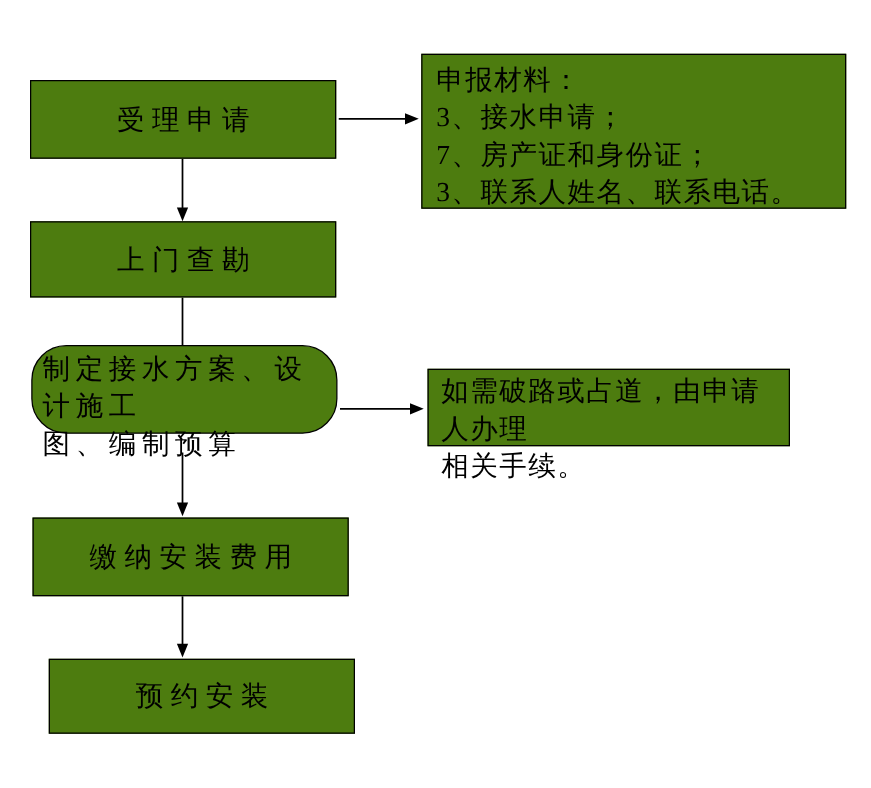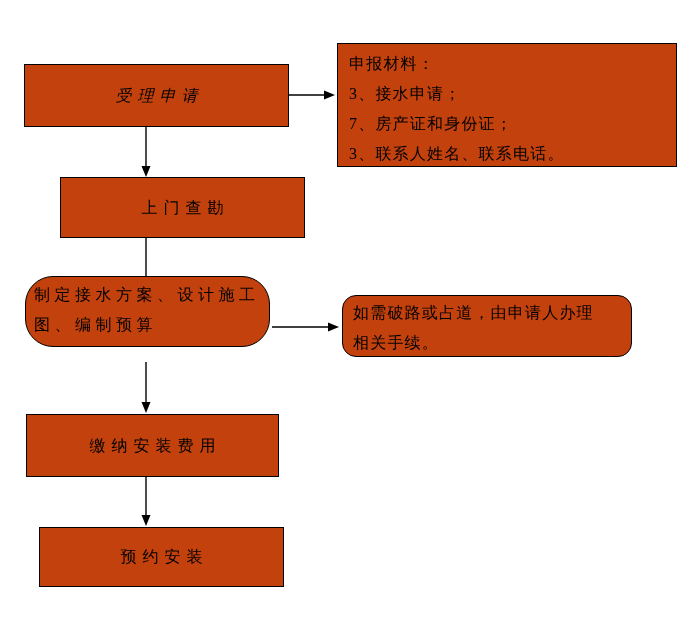--- a/index.html
+++ b/index.html
@@ -20,22 +20,22 @@
     position: absolute;
     left: 0;
     top: 0;
     width: 697px;
     height: 630px;
   }
   .box {
     position: absolute;
     box-sizing: border-box;
     border: 1.4px solid #000000;
-    background: #c2410c;
-    font-size: 16px;
+    background: #4d7c0f;
+    font-size: 22px;
     line-height: 30px;
   }
   .box.centered {
     display: flex;
     align-items: center;
     justify-content: center;
     text-align: center;
     letter-spacing: 6px;
   }
   .box.centered .line {
@@ -45,25 +45,24 @@
     letter-spacing: 4.5px;
     padding: 3px 5px 0 8px;
   }
   .box.note-list {
     letter-spacing: 1.2px;
     padding: 5px 6px 0 11px;
   }
   .box.note-small {
     letter-spacing: 1.2px;
     padding: 2px 12px 0 10px;
-    border-radius: 14px;
   }
   
-  #step-1 { left: 24px;  top: 64px;  width: 265px; height: 63px; font-style: italic; }
-  #step-2 { left: 24px;  top: 177px; width: 245px; height: 61px; margin-left: 36px; }
+  #step-1 { left: 24px;  top: 64px;  width: 245px; height: 63px; }
+  #step-2 { left: 24px;  top: 177px; width: 245px; height: 61px; }
   #step-3 { left: 25px;  top: 276px; width: 245px; height: 71px; border-radius: 28px; }
   #step-4 { left: 26px;  top: 414px; width: 253px; height: 63px; }
   #step-5 { left: 39px;  top: 527px; width: 245px; height: 60px; }
   #note-1 { left: 337px; top: 43px;  width: 340px; height: 124px; }
   #note-2 { left: 342px; top: 295px; width: 290px; height: 62px; }
 </style>
 </head>
 <body>
 
 <div class="canvas">

